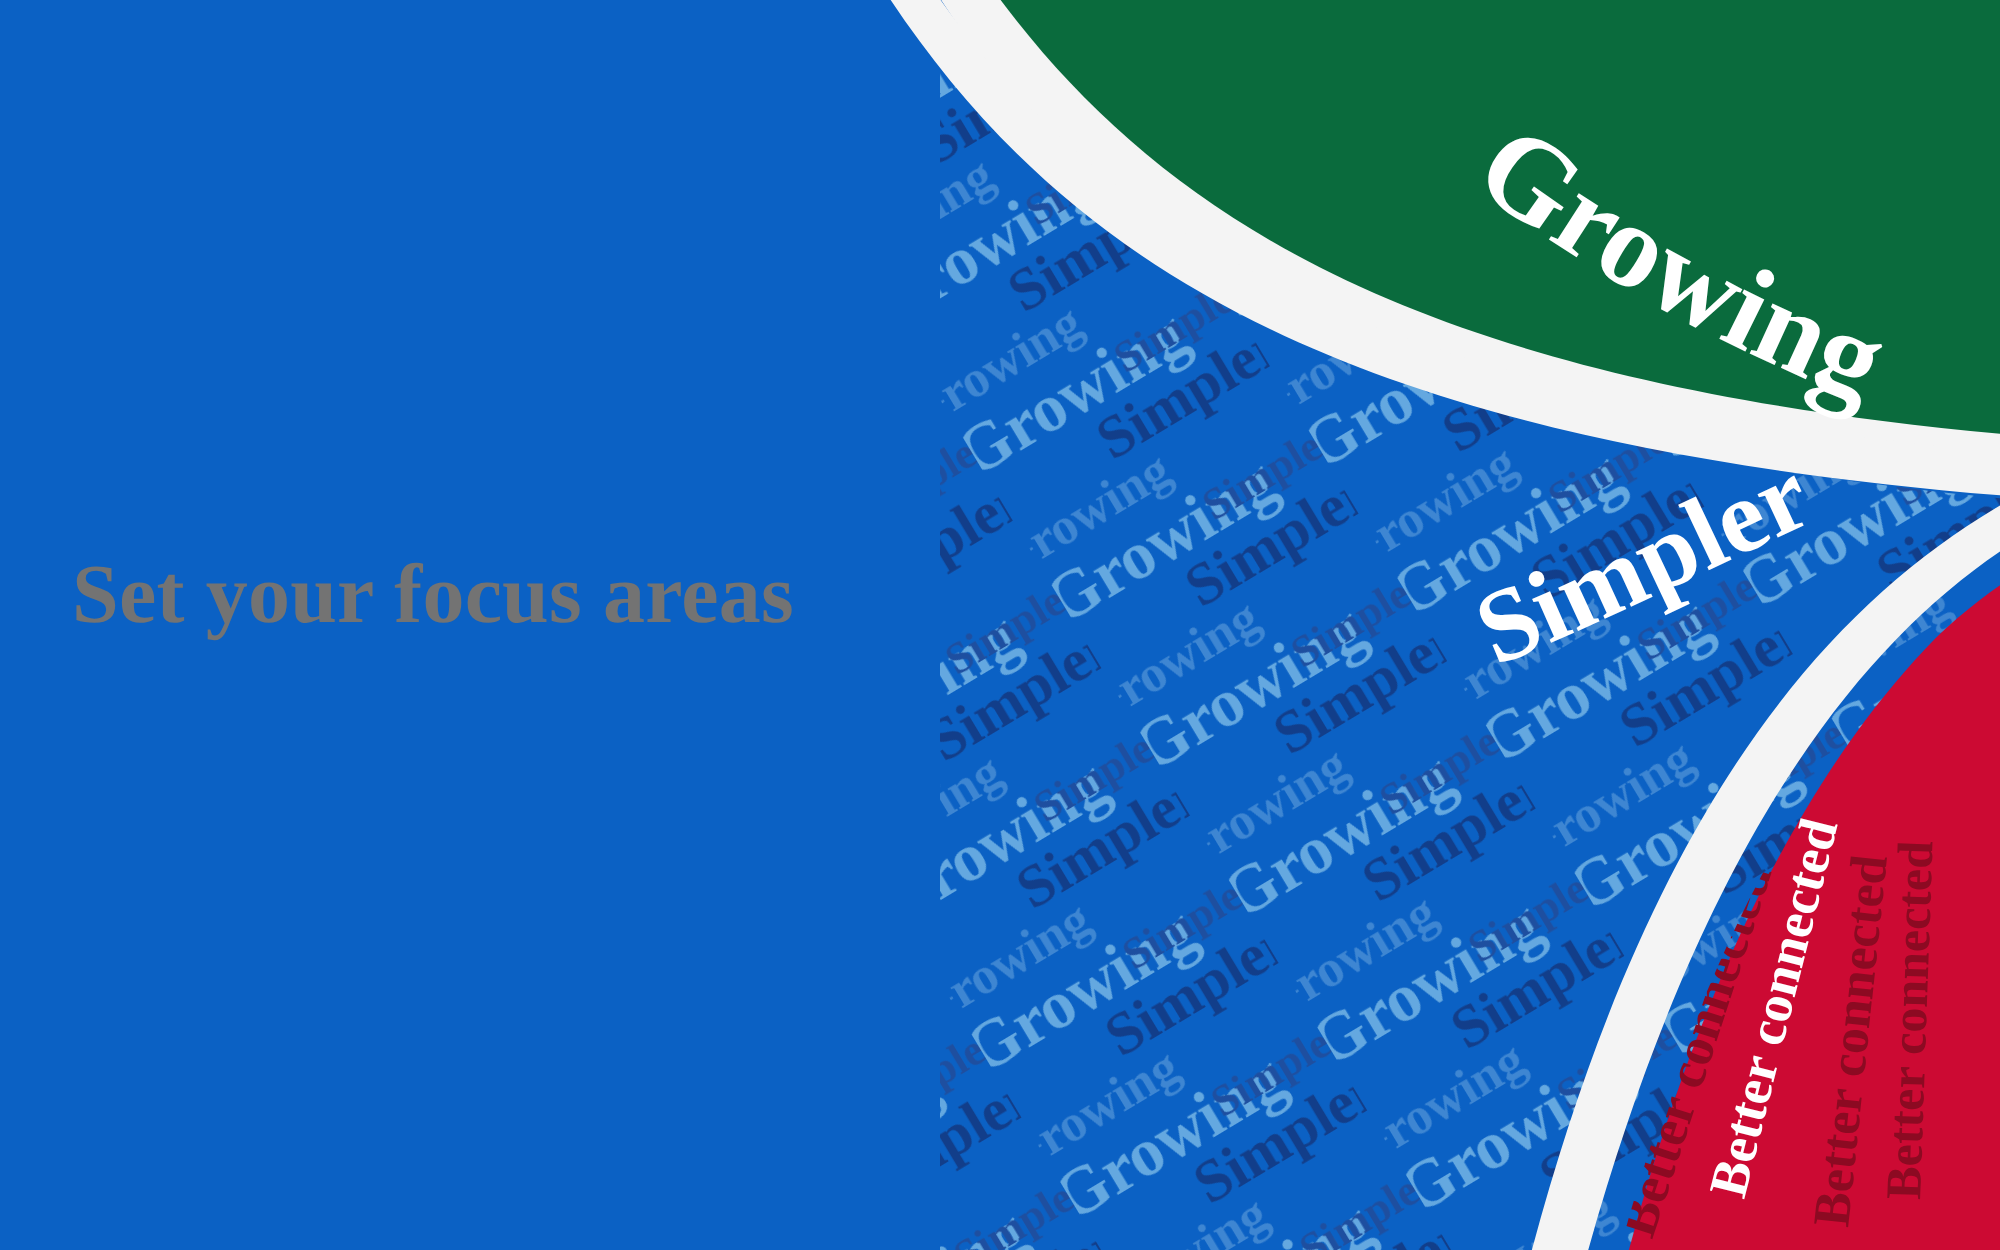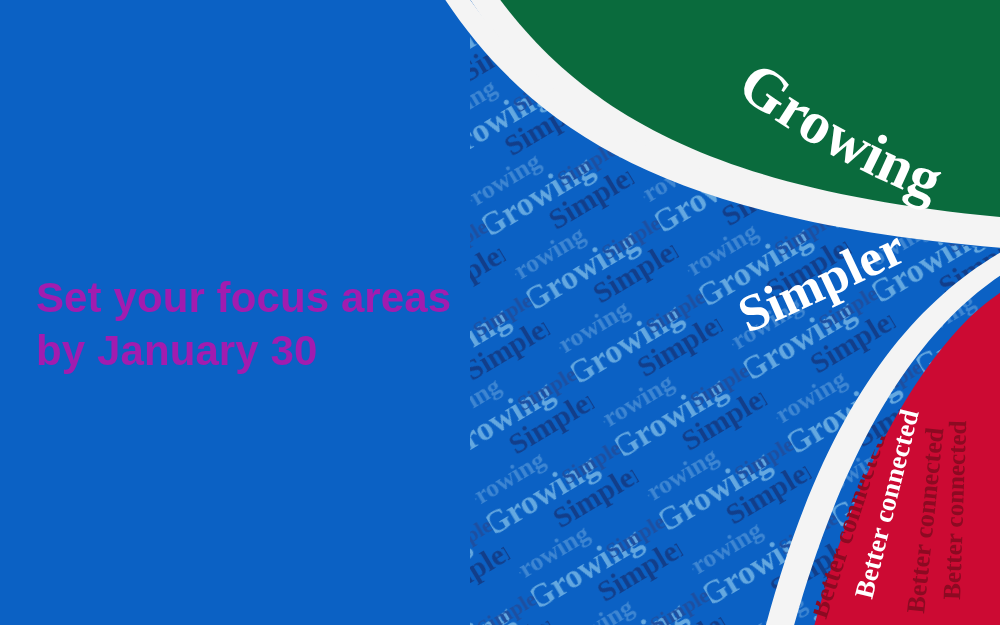--- a/index.html
+++ b/index.html
@@ -30,22 +30,22 @@
     width: 120px;
     height: 70px;
   }
   #logo svg { display: block; }
   
   #headline {
     position: absolute;
     left: 36px;
     top: 272px;
     width: 470px;
-    color: #a21caf;
-    font-family: Liberation Sans, sans-serif;
+    color: #737373;
+    font-family: Liberation Serif, serif;
     font-weight: bold;
     font-size: 42px;
     line-height: 1.26;
     letter-spacing: 0.1px;
   }
   #headline .hl-line { display: block; white-space: nowrap; }
 </style>
 </head>
 <body>
 
@@ -117,16 +117,15 @@
     </text>
 
     <text font-family="Liberation Serif, DejaVu Serif, serif" font-weight="bold" font-size="52" fill="#ffffff">
       <textPath href="#pathSimpler" startOffset="0">Simpler</textPath>
     </text>
   </svg>
 
 
   <div id="headline">
     <span class="hl-line">Set your focus areas</span>
-    <span class="hl-line">by January 30</span>
   </div>
 
 </div>
 
 </body></html>

